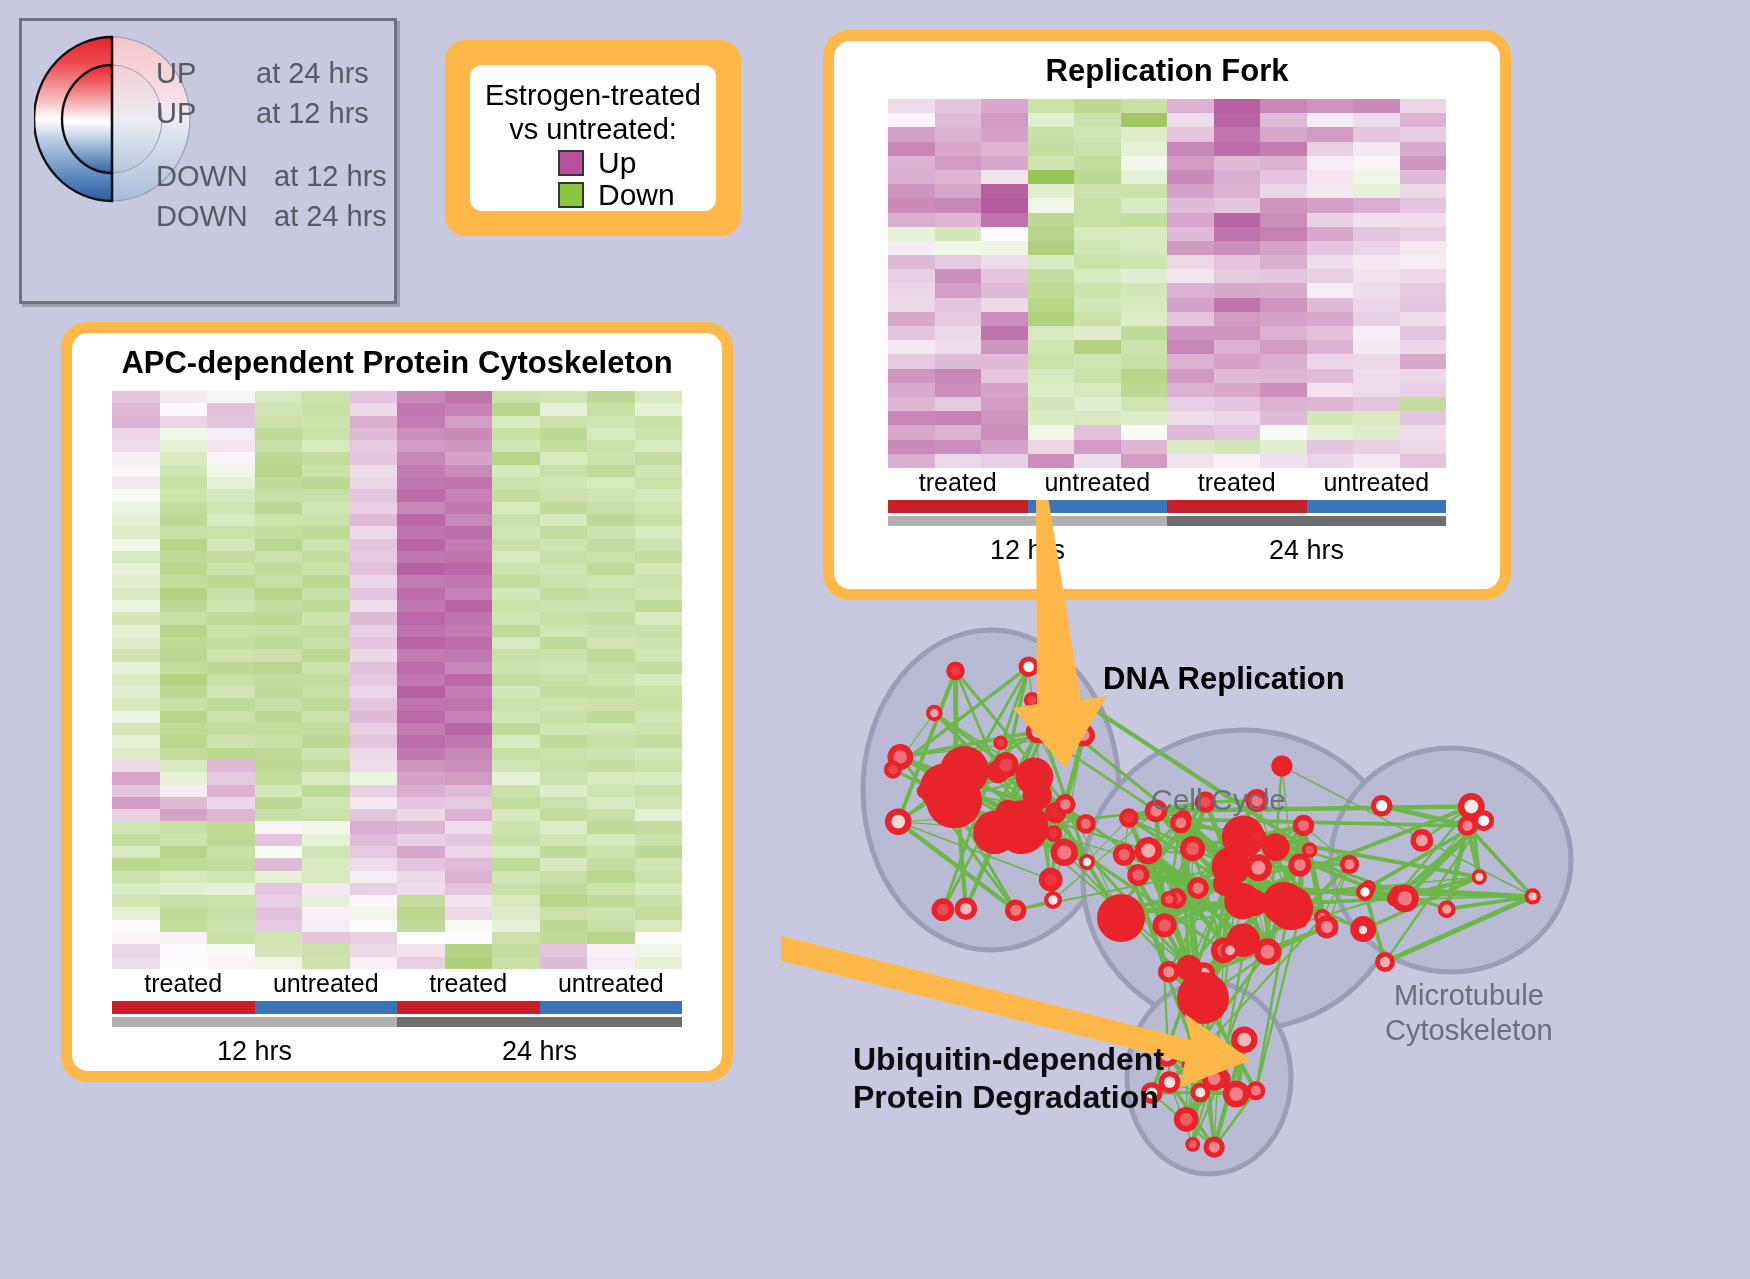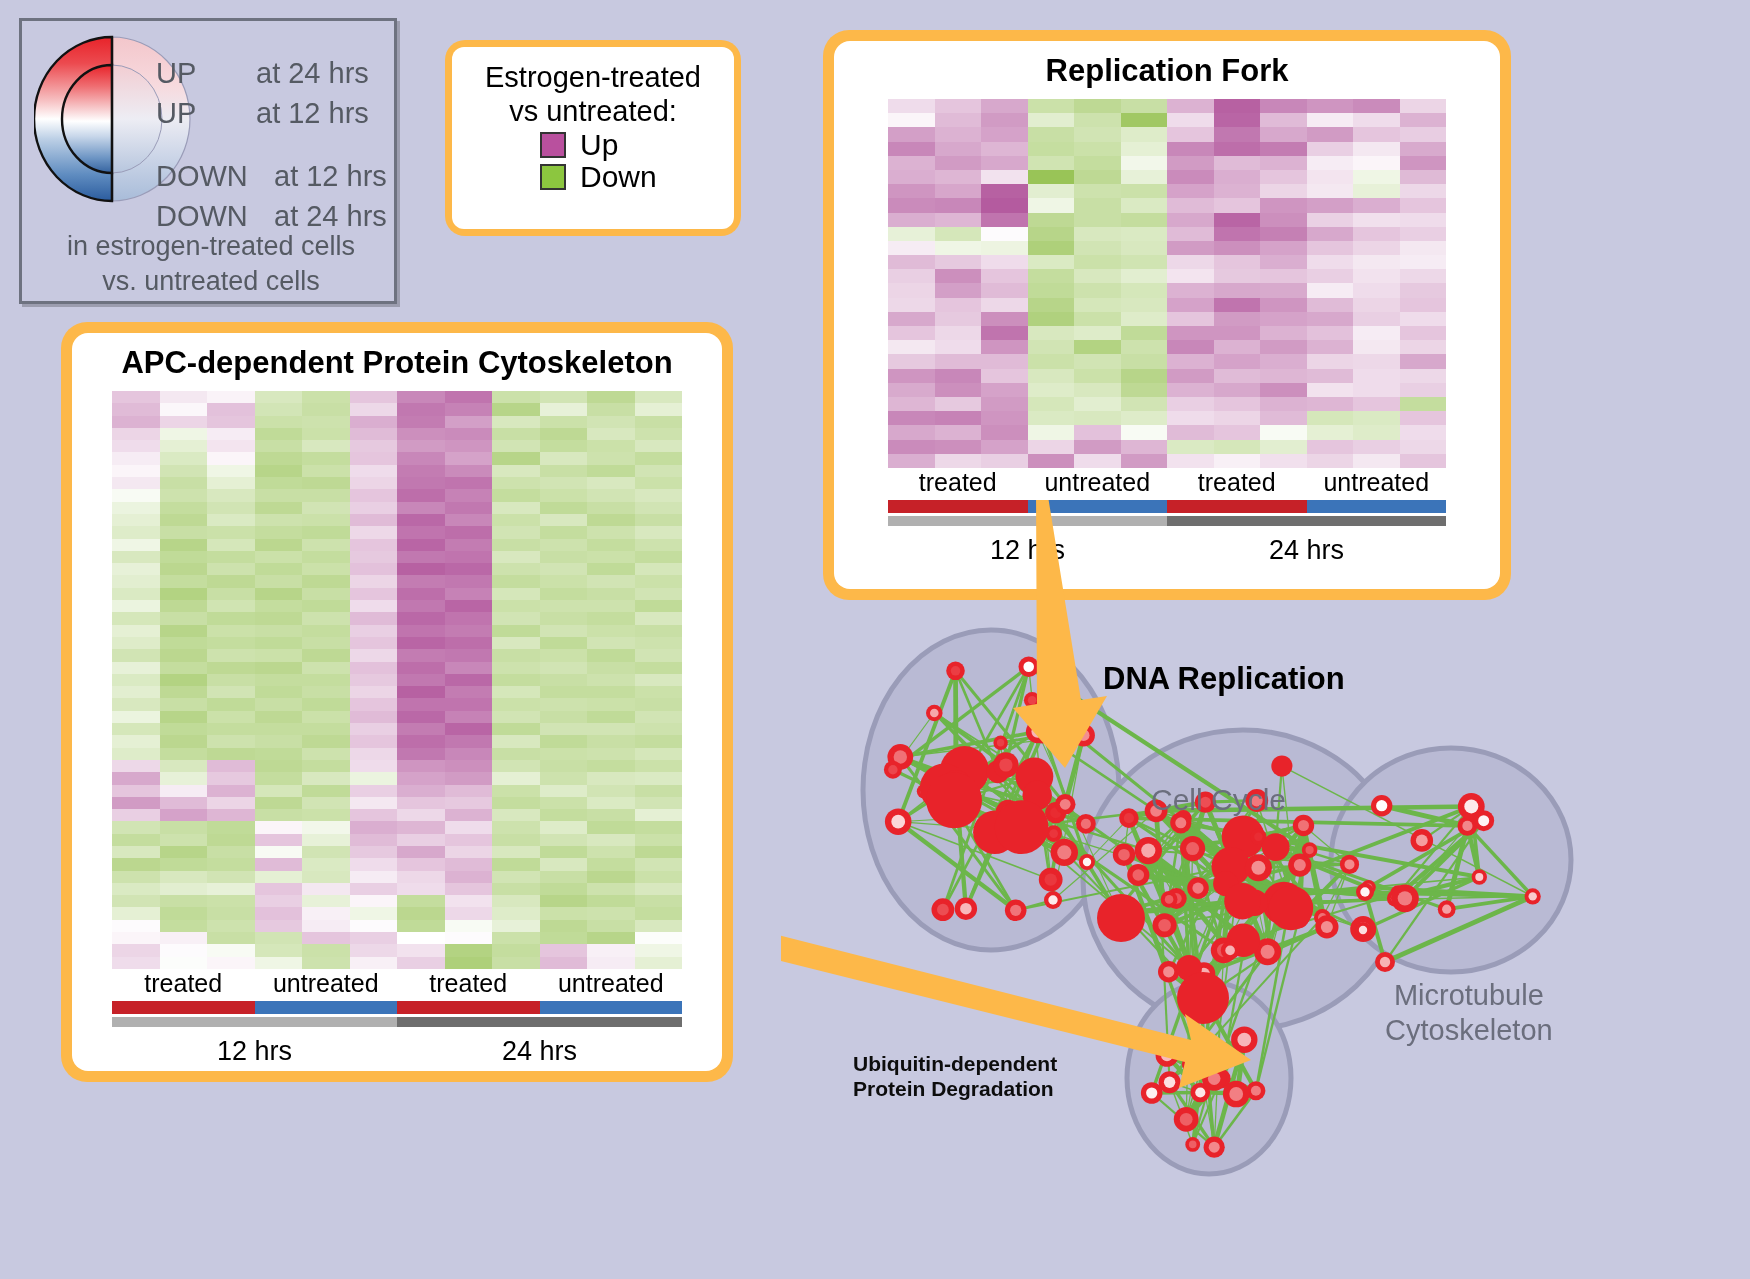--- a/index.html
+++ b/index.html
@@ -25,21 +25,21 @@
   .legend-row{position:absolute;color:#555a63;font-size:29px;letter-spacing:0px;white-space:nowrap;}
   .legend-foot{
     position:absolute;left:0;top:208px;width:378px;text-align:center;
     color:#555a63;font-size:27px;line-height:1.28;
   }
 
   
   #updown-legend{
     left:444px;top:40px;width:296px;height:196px;
     background:#fdb849;border-radius:20px;
-    box-sizing:border-box;padding:7px;
+    box-sizing:border-box;padding:25px;
   }
   #updown-legend .inner{
     width:100%;height:100%;background:#fff;border-radius:12px;
     box-sizing:border-box;padding:14px 10px 8px 10px;
   }
   #updown-legend .ttl{
     font-size:29px;color:#000;text-align:center;line-height:1.16;
   }
   .swatch-row{display:flex;align-items:center;gap:14px;margin:2px 0 0 78px;}
   .swatch{width:26px;height:26px;border:2px solid #333;box-sizing:border-box;}
@@ -126,24 +126,20 @@
 
     <div class="legend-row" style="left:134px;top:76px;">UP</div>
     <div class="legend-row" style="left:234px;top:76px;">at 12 hrs</div>
 
     <div class="legend-row" style="left:134px;top:139px;">DOWN</div>
     <div class="legend-row" style="left:252px;top:139px;">at 12 hrs</div>
 
     <div class="legend-row" style="left:134px;top:179px;">DOWN</div>
     <div class="legend-row" style="left:252px;top:179px;">at 24 hrs</div>
 
-    <div class="legend-foot">
-      <div>in estrogen-treated cells</div>
-      <div>vs. untreated cells</div>
-    </div>
   </div>
 
   <div class="abs" id="updown-legend">
     <div class="inner">
       <div class="ttl">
         <div>Estrogen-treated</div>
         <div>vs untreated:</div>
       </div>
       <div class="swatch-row">
         <span class="swatch" id="sw-up" style="background: rgb(185, 80, 158);"></span>
@@ -1950,17 +1946,17 @@
 
     <svg class="abs" style="left:-10px;top:-100px;" width="980" height="790">
       <path d="M255 -10 L266 -10 L300 200 L326 196 L284 268 L232 208 L256 204 Z" fill="#fdb849"></path>
       <path d="M-15 432 L410 540 L404 514 L470 560 L398 588 L404 562 L-20 456 Z" fill="#fdb849"></path>
     </svg>
 
     <div class="net-label" style="left:312px;top:60px;font-size:31px;font-weight:700;">DNA Replication</div>
     <div class="net-label" style="left:360px;top:182px;font-size:30px;color:#6b6e7d;">Cell Cycle</div>
     <div class="net-label" style="left:594px;top:378px;font-size:29px;color:#6b6e7d;text-align:center;">Microtubule
 Cytoskeleton</div>
-    <div class="net-label" style="left:62px;top:440px;font-size:21px;font-weight:700;color:#0d0d0d;margin-top:11px;">Ubiquitin-dependent
+    <div class="net-label" style="left:62px;top:440px;font-size:32px;font-weight:700;color:#0d0d0d;">Ubiquitin-dependent
 Protein Degradation</div>
   </div>
 
 </div>
 
 </body></html>

